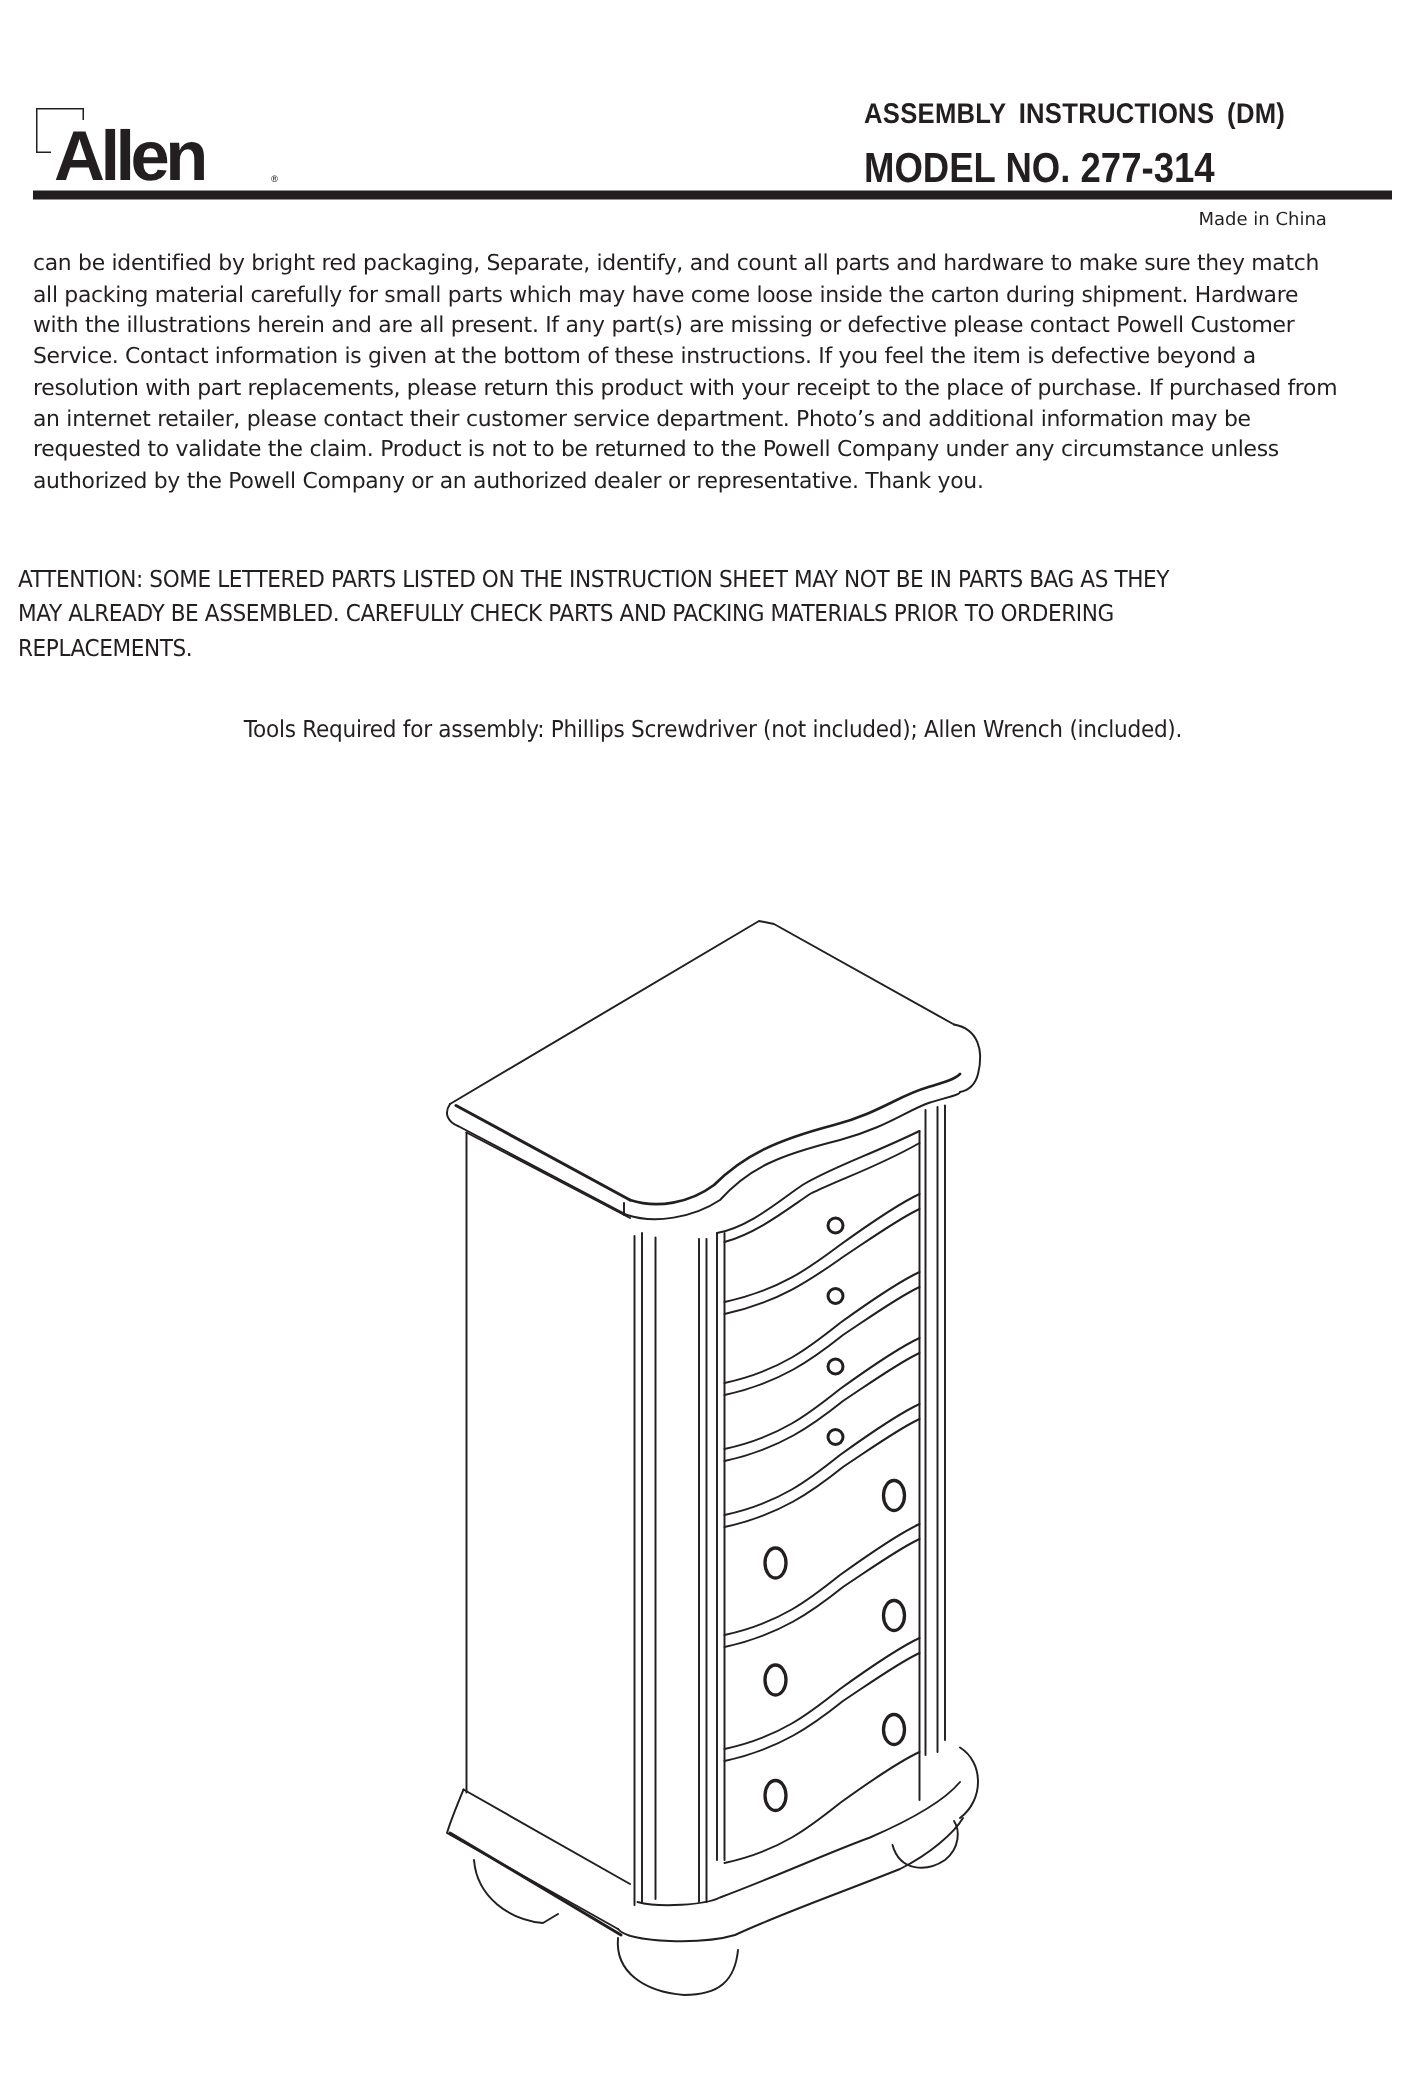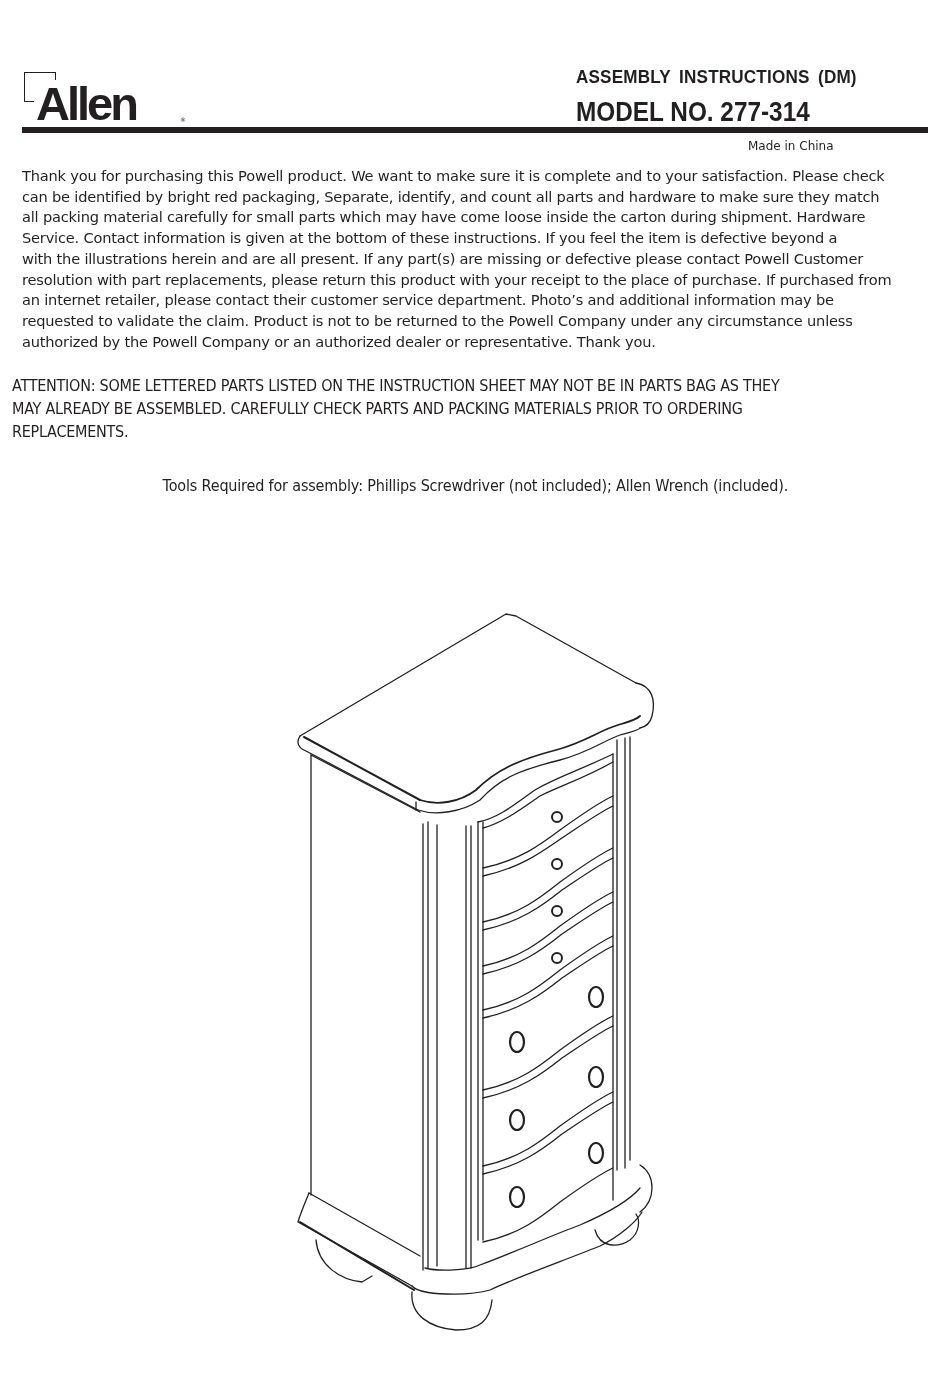--- a/index.html
+++ b/index.html
@@ -4,21 +4,21 @@
 <style>
   html, body { margin: 0; padding: 0; background: #ffffff; }
   body { width: 950px; height: 1400px; position: relative; overflow: hidden; color: #231f20; font-family: "DejaVu Sans", sans-serif; }
   .logo { position: absolute; left: 22px; top: 70px; width: 170px; height: 56px; }
   .logo-box { position: absolute; left: 2px; top: 2px; width: 30px; height: 28px; border: 1.5px solid #231f20; border-right-width: 1.5px; background: transparent; }
   .logo-text { position: absolute; left: 12px; top: 10px; font-family: "Liberation Sans", sans-serif; font-weight: bold; font-size: 47px; letter-spacing: -3px; line-height: 1; color: #231f20; background: #fff; padding-left: 2px; }
   .logo-reg { position: absolute; left: 180px; top: 116px; font-size: 6px; }
   .header-rule { position: absolute; left: 22px; top: 127px; width: 906px; height: 6px; background: #231f20; }
   .title1 { position: absolute; left: 576px; top: 66px; font-family: "Liberation Sans", sans-serif; font-weight: bold; font-size: 19px; letter-spacing: 0.2px; transform: scaleX(0.9); transform-origin: left; word-spacing: 4px; white-space: nowrap; }
   .title2 { position: absolute; left: 576px; top: 96px; font-family: "Liberation Sans", sans-serif; font-weight: bold; font-size: 28px; transform: scaleX(0.87); transform-origin: left; white-space: nowrap; }
-  .made-in { position: absolute; left: 748px; top: 139px; font-size: 12px; white-space: nowrap; text-align: right; }
+  .made-in { position: absolute; left: 799px; top: 139px; font-size: 12px; white-space: nowrap; text-align: right; }
   .intro { position: absolute; left: 22px; top: 166px; width: 912px; font-size: 14.6px; line-height: 20.7px; letter-spacing: -0.2px; }
   .intro span { display: block; white-space: nowrap; }
   .attention { position: absolute; left: 12px; top: 375px; width: 912px; font-size: 15.5px; line-height: 23px; letter-spacing: -0.3px; }
   .attention span { display: block; white-space: nowrap; transform: scaleX(0.93); transform-origin: left; }
   .tools { position: absolute; left: 0; top: 477px; width: 950px; text-align: center; font-size: 15.5px; letter-spacing: -0.2px; }
   .tools span { display: inline-block; transform: scaleX(0.93); }
   .illustration { position: absolute; left: 280px; top: 600px; width: 400px; height: 760px; }
   svg * { vector-effect: non-scaling-stroke; }
 </style>
 </head>
@@ -29,25 +29,24 @@
   <div class="logo-text">Allen</div>
 </div>
 <div class="logo-reg">®</div>
 
 <div class="title1">ASSEMBLY  INSTRUCTIONS  (DM)</div>
 <div class="title2">MODEL NO. 277-314</div>
 <div class="header-rule"></div>
 <div class="made-in">Made in China</div>
 
 <div class="intro">
-  <span>Thank you for purchasing this Powell product. We want to make sure it is complete and to your satisfaction. Please check</span>
   <span>can be identified by bright red packaging, Separate, identify,  and count all parts and hardware to make sure they match</span>
   <span>all packing material carefully for small parts which may have come loose inside the carton during shipment. Hardware</span>
+  <span>with the illustrations herein and are all present.  If any part(s) are missing or defective please contact Powell Customer</span>
   <span>Service. Contact information is given at the bottom of these instructions. If you feel the item is defective beyond a</span>
-  <span>with the illustrations herein and are all present.  If any part(s) are missing or defective please contact Powell Customer</span>
   <span>resolution with part replacements, please return this product with your receipt to the place of purchase. If purchased from</span>
   <span>an internet retailer, please contact their customer service department. Photo’s and additional information may be</span>
   <span>requested to validate the claim. Product is not to be returned to the Powell Company under any circumstance unless</span>
   <span>authorized by the Powell Company or an authorized  dealer or representative. Thank you.</span>
 </div>
 
 <div class="attention">
   <span>ATTENTION: SOME LETTERED PARTS LISTED ON THE INSTRUCTION SHEET MAY NOT BE IN PARTS BAG AS THEY</span>
   <span>MAY ALREADY BE ASSEMBLED. CAREFULLY CHECK PARTS AND PACKING MATERIALS PRIOR TO ORDERING</span>
   <span>REPLACEMENTS.</span>

